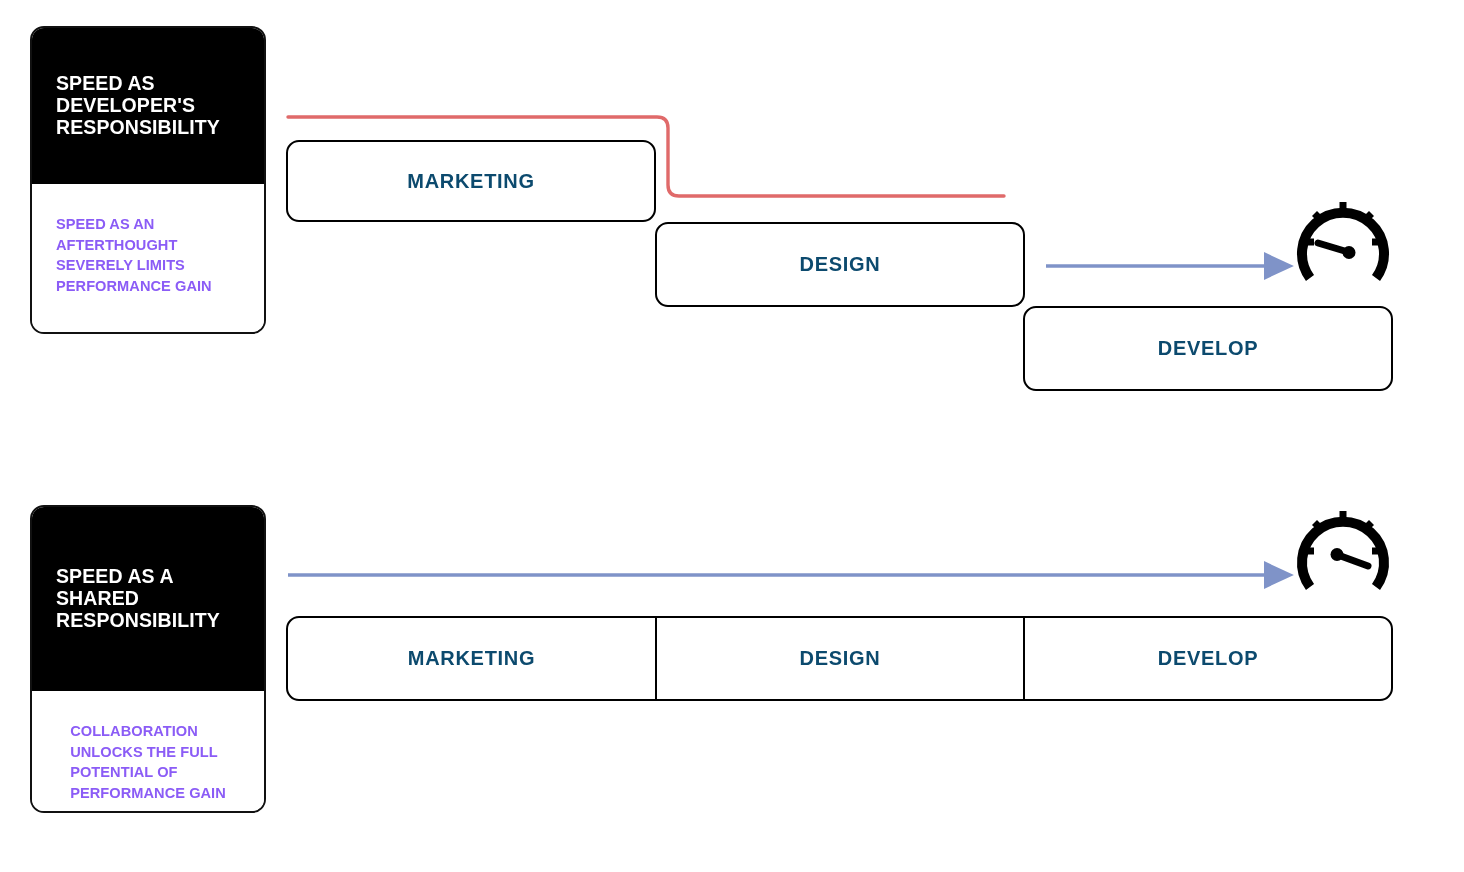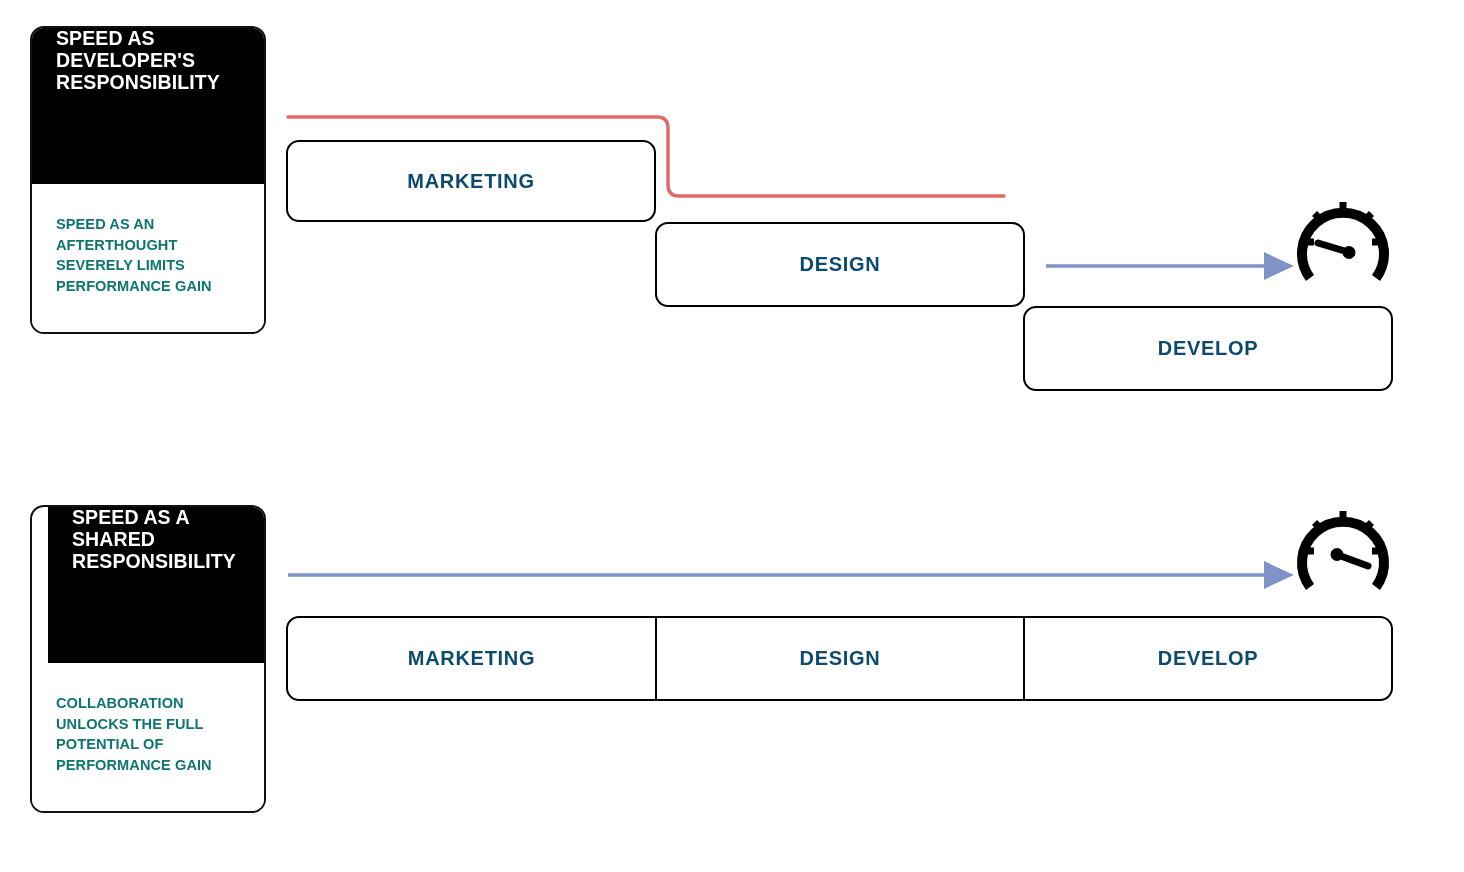--- a/index.html
+++ b/index.html
@@ -29,33 +29,34 @@
     background: #ffffff;
     overflow: hidden;
     display: flex;
     flex-direction: column;
   }
   .card-head {
     background: #000000;
     color: #ffffff;
     box-sizing: border-box;
     display: flex;
+    align-items: center;
     padding: 0 24px;
   }
   .card-head-text {
     font-size: 19.5px;
     font-weight: bold;
     line-height: 1.12;
     letter-spacing: 0.1px;
     text-transform: uppercase;
     white-space: pre-line;
   }
   .card-body {
     background: #ffffff;
-    color: #0f766e;
+    color: #8b5cf6;
     box-sizing: border-box;
     flex: 1;
     display: flex;
     align-items: flex-start;
     padding: 0 24px;
   }
   .card-body-text {
     font-size: 14.6px;
     font-weight: bold;
     line-height: 1.42;
@@ -174,26 +175,26 @@
         <line x1="14" y1="46" x2="26" y2="46"></line>
         <line x1="96" y1="46" x2="84" y2="46"></line>
       </g>
 
       <line x1="60" y1="56" x2="30" y2="47" stroke="#000000" stroke-width="7" stroke-linecap="round"></line>
       <circle cx="61" cy="56.5" r="6.5" fill="#000000"></circle>
     </svg>
   </div>
 
   <div class="info-card" style="left:30px; top:505px; width:236px; height:308px;">
-    <div class="card-head" style="height:156px;margin-left:16px;">
+    <div class="card-head" style="height:184px;">
       <div class="card-head-text">SPEED AS A
 SHARED
 RESPONSIBILITY</div>
     </div>
-    <div class="card-body" style="padding-top:30px;">
+    <div class="card-body" style="padding-top:30px;justify-content:center;">
       <div class="card-body-text">COLLABORATION
 UNLOCKS THE FULL
 POTENTIAL OF
 PERFORMANCE GAIN</div>
     </div>
   </div>
 
   <div class="stage-bar" style="left:286px; top:616px; width:1107px; height:85px;">
     <div class="seg" style="width:369px;">
       <span class="stage-label">MARKETING</span>

